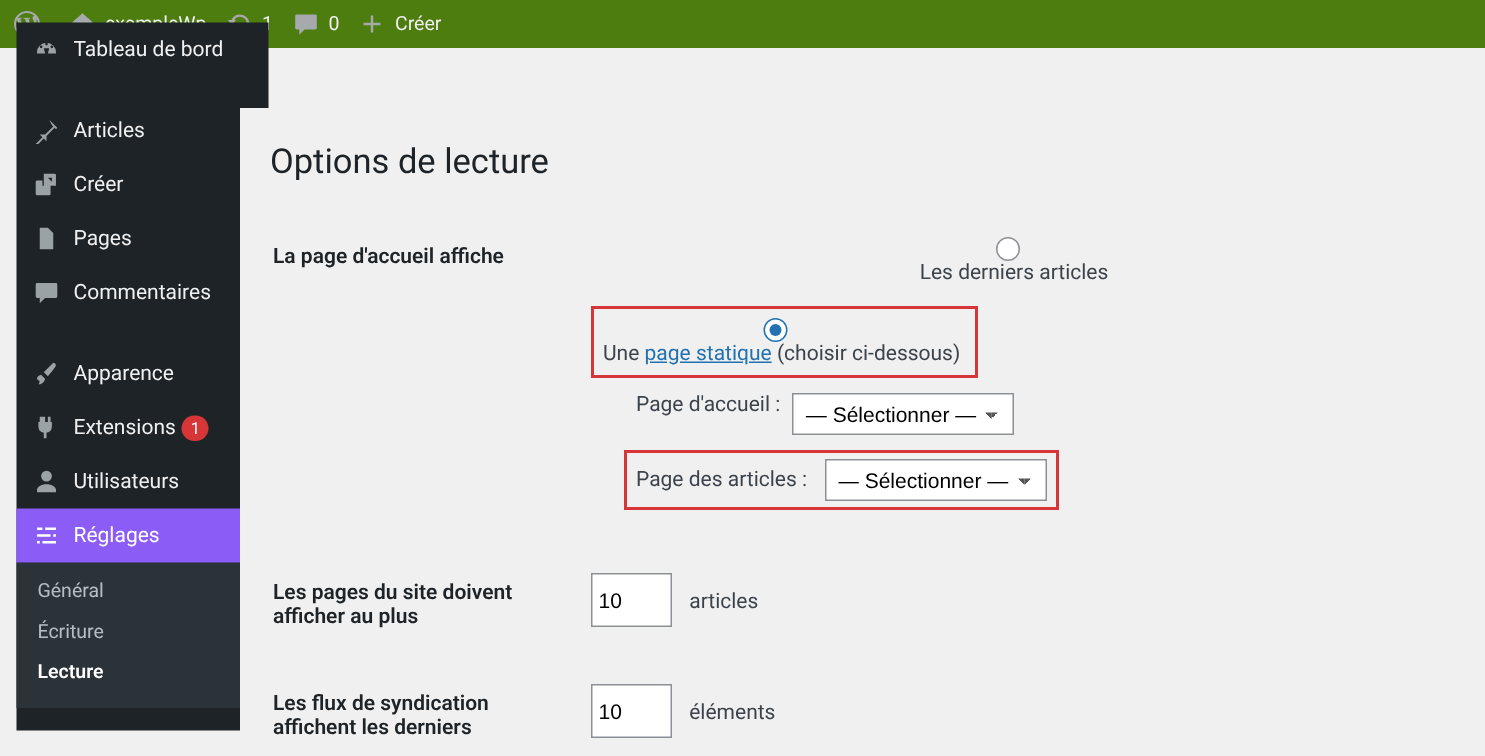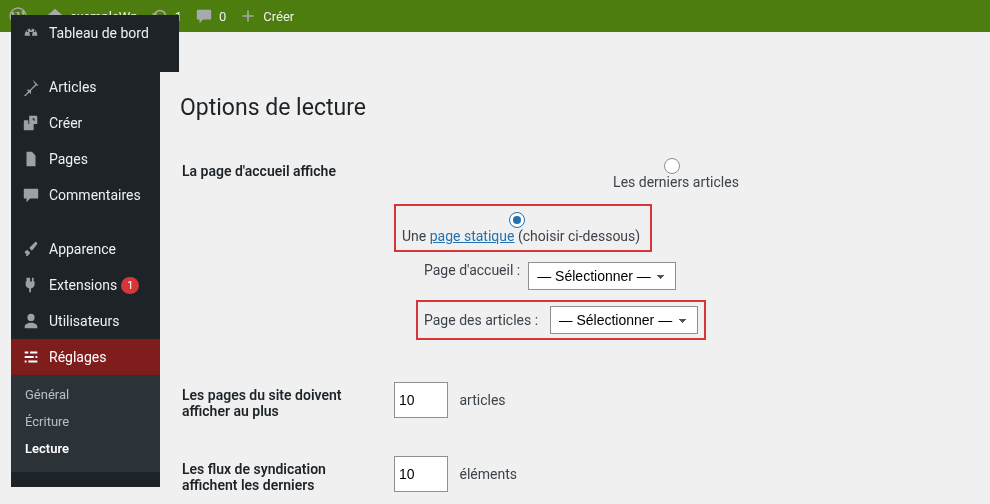--- a/index.html
+++ b/index.html
@@ -8,21 +8,21 @@
   
   .adminbar { background: #4d7c0f; color: #c3c4c7; height: 32px; display: flex; align-items: center; padding: 0 8px; font-size: 13px; }
   .ab-item { display: flex; align-items: center; margin-right: 12px; color: #c3c4c7; cursor: pointer; }
   .ab-item .icon { width: 20px; height: 20px; display: inline-flex; align-items: center; justify-content: center; margin-right: 5px; fill: #a7aaad; }
   .ab-item span.txt { color: #f0f0f1; font-size: 13px; }
 
   
   .sidebar { position: absolute; top: 15px; left: 0; width: 168px; background: #1d2327; color: #f0f0f1; height: calc(504px - 32px); font-size: 14px; margin-left: 11px; }
   .menu-item { display: flex; align-items: center; padding: 8px 10px; cursor: pointer; color: #f0f0f1; }
   .menu-item .micon { width: 20px; height: 20px; display: inline-flex; align-items: center; justify-content: center; margin-right: 8px; fill: rgba(240,246,252,.6); color: rgba(240,246,252,.6); }
-  .menu-item.current { background: #7f1d1d; color: #fff; position: relative; }
+  .menu-item.current { background: #8b5cf6; color: #fff; position: relative; }
   .menu-item.current .micon { fill: #fff; color: #fff; }
   .menu-item.current::after { content: ""; position: absolute; right: -8px; top: 50%; transform: translateY(-50%); border: 8px solid transparent; border-right-color: #f0f0f1; }
   .badge-count { background: #d63638; color: #fff; border-radius: 9px; font-size: 11px; padding: 0 6px; margin-left: 4px; line-height: 17px; height: 17px; display: inline-block; }
   .submenu { background: #2c3338; padding: 6px 0 10px; }
   .submenu-item { padding: 6px 4px 6px 14px; font-size: 13px; color: rgba(240,246,252,.7); cursor: pointer; }
   .submenu-item.active { color: #fff; font-weight: 600; }
 
   
   .main { position: absolute; top: 32px; left: 160px; right: 0; bottom: 0; padding: 10px 20px 0 20px; background: #f0f0f1; overflow: hidden; margin-top: 40px; }
   h1.page-title { font-size: 23px; font-weight: 400; color: #1d2327; margin: 12px 0 20px; }

